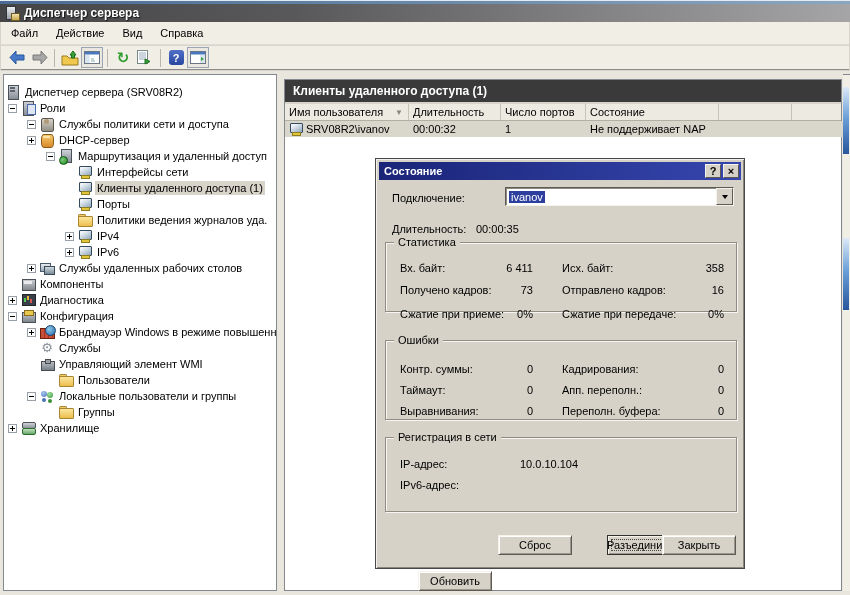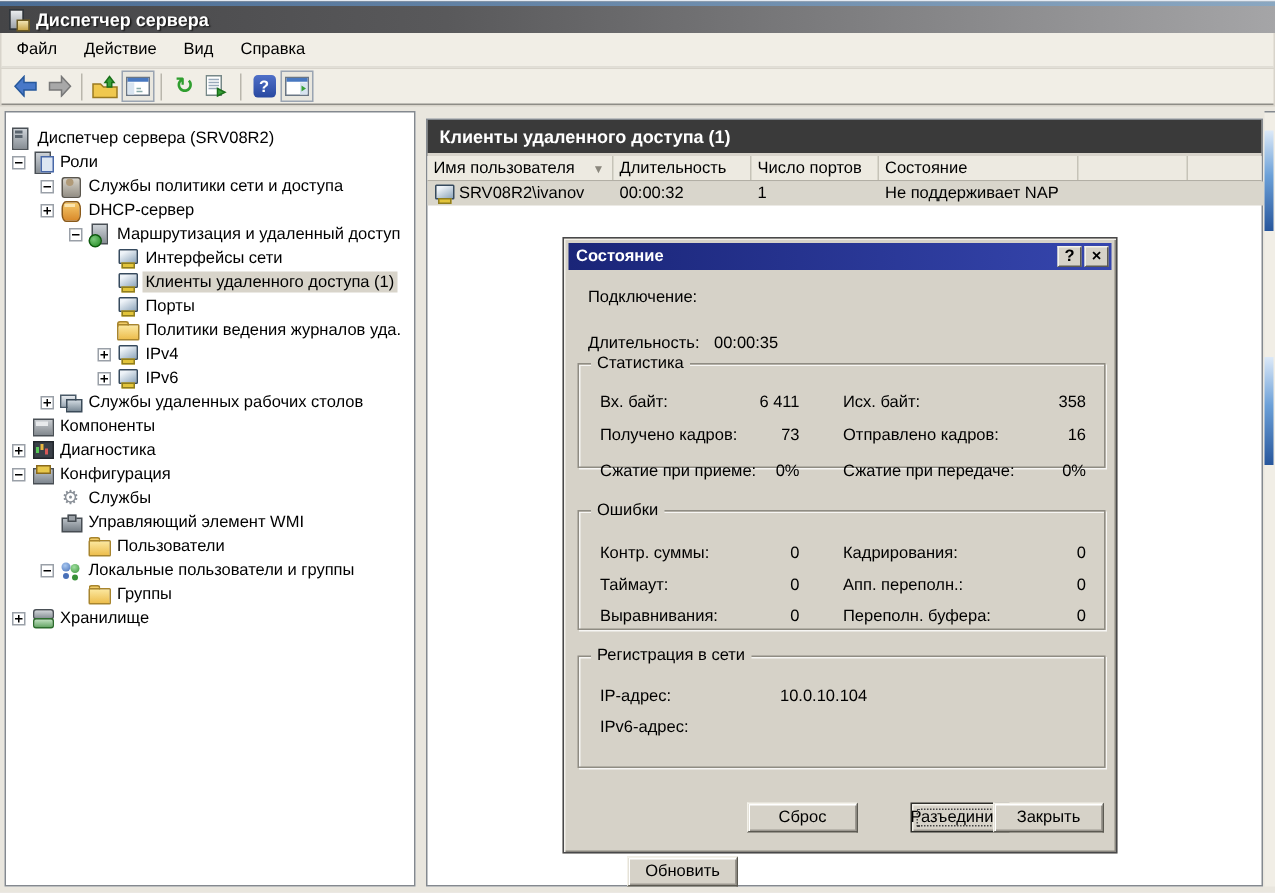--- a/index.html
+++ b/index.html
@@ -269,20 +269,26 @@
         <span class="tlabel">Диагностика</span>
       </div>
       <div class="trow">
         <span class="tpad" style="width: 4px;"></span>
         <span class="expbox minus"></span>
         <span class="ti ic-config"></span>
         <span class="tlabel">Конфигурация</span>
       </div>
       <div class="trow">
         <span class="tpad" style="width: 23px;"></span>
+        <span class="expbox plus"></span>
+        <span class="ti ic-firewall"></span>
+        <span class="tlabel">Брандмауэр Windows в режиме повышенн</span>
+      </div>
+      <div class="trow">
+        <span class="tpad" style="width: 23px;"></span>
         <span class="expbox empty"></span>
         <span class="ti ic-gear">⚙</span>
         <span class="tlabel">Службы</span>
       </div>
       <div class="trow">
         <span class="tpad" style="width: 23px;"></span>
         <span class="expbox empty"></span>
         <span class="ti ic-wmi"></span>
         <span class="tlabel">Управляющий элемент WMI</span>
       </div>
@@ -362,20 +368,26 @@
 
 <div class="dialog">
   <div class="dlg-title">
     <span>Состояние</span>
     <span class="spacer"></span>
     <span class="dlg-btn">?</span>
     <span class="dlg-btn">×</span>
   </div>
   <div class="dlg-body">
     <span class="lbl" style="left:13px;top:12px">Подключение:</span>
+    <div class="combo">
+      <span class="combo-sel">ivanov</span>
+      <span class="combo-btn">
+          <span class="combo-arrow"></span>
+        </span>
+    </div>
     <span class="lbl" style="left:13px;top:43px">Длительность:</span>
     <span class="lbl" style="left:97px;top:43px">00:00:35</span>
     <div id="groups">
         <div class="grp" style="top: 62px; height: 70px;">
           <span class="grp-legend">Статистика</span>
           <span class="grow-lbl1" style="top: 19px;">Вх. байт:</span>
           <span class="grow-val1" style="top: 19px;">6 411</span>
           <span class="grow-lbl2" style="top: 19px;">Исх. байт:</span>
           <span class="grow-val2" style="top: 19px;">358</span>
           <span class="grow-lbl1" style="top: 41px;">Получено кадров:</span>

